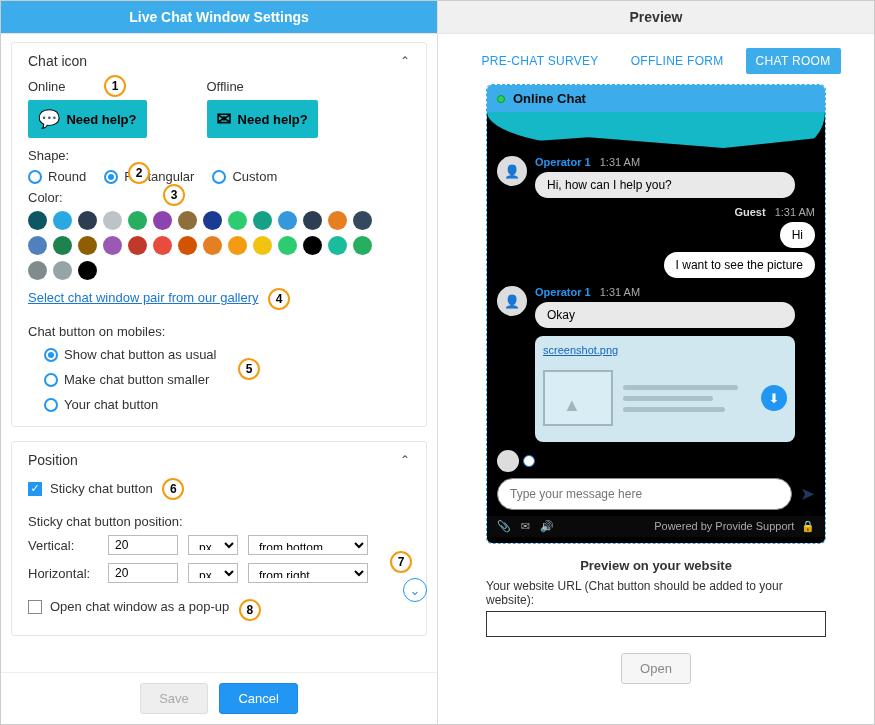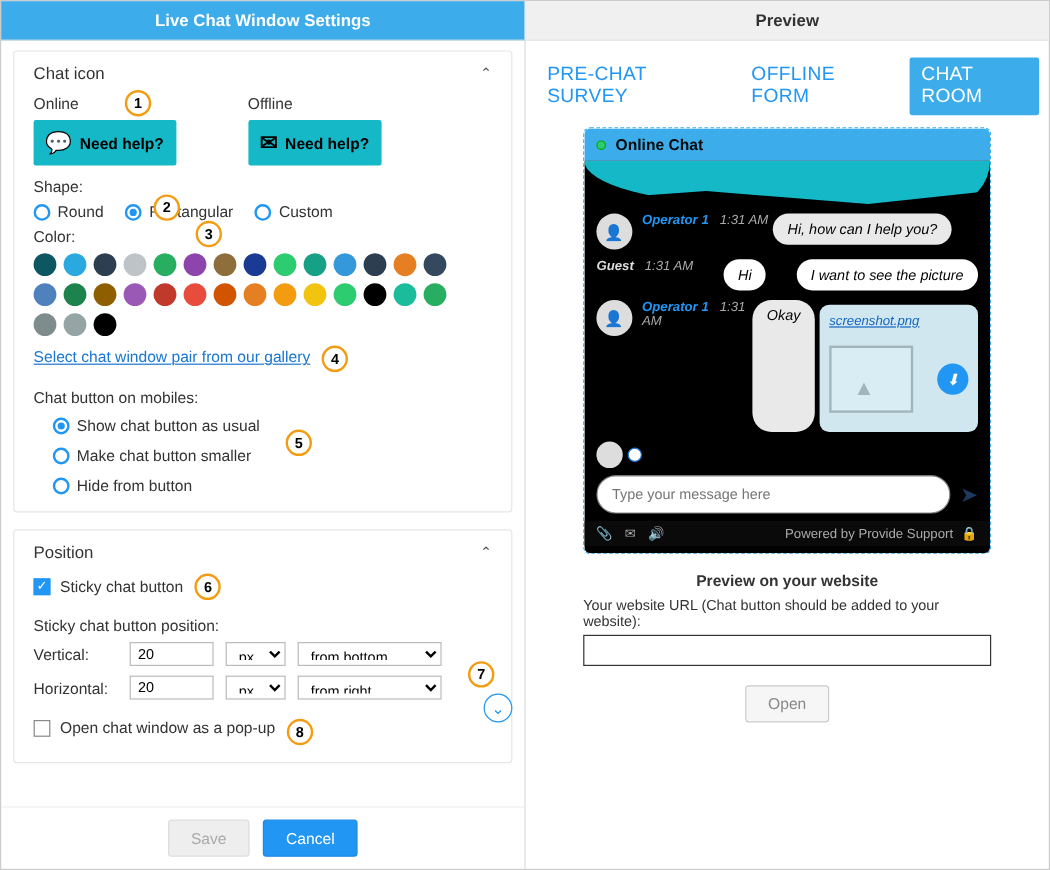--- a/index.html
+++ b/index.html
@@ -119,21 +119,21 @@
     position: absolute;
     width: 22px; height: 22px; border: 2px solid #f39c12; border-radius: 50%;
     background: #fff; color: #000; font-weight: bold; font-size: 12px;
     display: flex; align-items: center; justify-content: center;
     z-index: 20;
   }
   .marker.inline { position: static; display: inline-flex; margin-left: 6px; vertical-align: middle;}
   
   .tabs { display: flex; gap: 12px; justify-content: center; padding: 14px 0 10px; }
   .tab {
-    font-size: 16px; letter-spacing: 0.3px; padding: 6px 10px; cursor: pointer;
+    font-size: 12px; letter-spacing: 0.3px; padding: 6px 10px; cursor: pointer;
     color: #2196f3;
   }
   .tab.active { background: #3cacea; color: #fff; border-radius: 2px; }
   .chat-window {
     width: 340px; margin: 0 auto;
     border: 1px dashed #3cacea;
     border-radius: 6px;
     overflow: hidden;
   }
   .chat-titlebar {
@@ -142,21 +142,21 @@
   }
   .chat-titlebar .dot { width: 8px; height: 8px; background: #2ecc71; border-radius: 50%; border:1px solid #0a0;}
   .chat-body { background: #000; color: #fff; padding: 0 0 6px; }
   .wave-band { height: 36px; background: #15b8c7; border-bottom-left-radius: 40% 100%; border-bottom-right-radius: 10% 100%; clip-path: polygon(0 0,100% 0,100% 70%,70% 100%,30% 70%,0 90%);}
   .chat-inner { padding: 8px 10px; display: flex; flex-direction: column; gap: 8px; }
   .msg-block { display: flex; gap: 8px; align-items: flex-start; }
   .avatar {
     width: 30px; height: 30px; background: #ddd; border-radius: 50%;
     display: flex; align-items: center; justify-content: center; color:#000; flex:0 0 30px;
   }
-  .msg-col { flex: 1; display: flex; flex-direction: row; gap: 4px; font-style: italic;}
+  .msg-col { flex: 1; display: flex; flex-direction: column; gap: 4px;}
   .meta { font-size: 11px;}
   .meta .name { color: #2196f3; font-weight: bold; margin-right: 6px;}
   .meta .time { color: #aaa; }
   .meta.right { text-align: right; }
   .meta.right .name { color: #ddd; }
   .bubble { background: #f0f0f0; color: #000; border-radius: 16px; padding: 6px 12px; font-size: 12px; max-width: 260px;}
   .bubble.self { background: #fff; margin-left: auto;}
   .bubble.op { background: #e9e9e9; }
   .attach-card {
     background: #d0e7ef; border-radius: 8px; padding: 8px; margin-top: 4px;
@@ -308,21 +308,21 @@
             <span class="radio selected">
                 <span class="bullet"></span>
                 <span>Show chat button as usual</span>
               </span>
             <span class="radio">
                 <span class="bullet"></span>
                 <span>Make chat button smaller</span>
               </span>
             <span class="radio">
                 <span class="bullet"></span>
-                <span>Hide from button</span>
+                <span>Your chat button</span>
               </span>
           </div>
         </div>
       </div>
 
       <div class="section-card" style="position:relative;">
         <div class="section-title-row">
           <span>Position</span>
           <span class="caret">⌃</span>
         </div>

